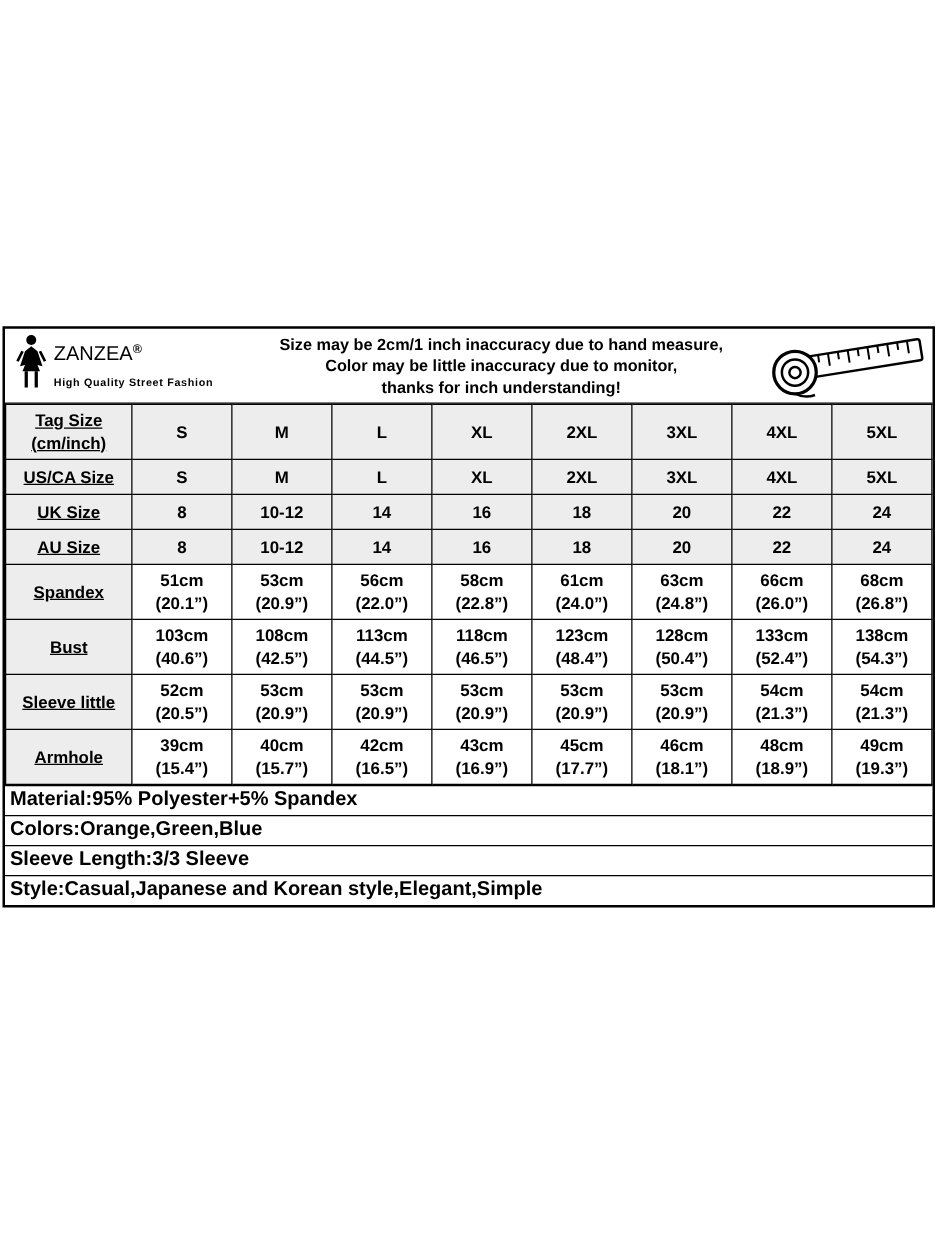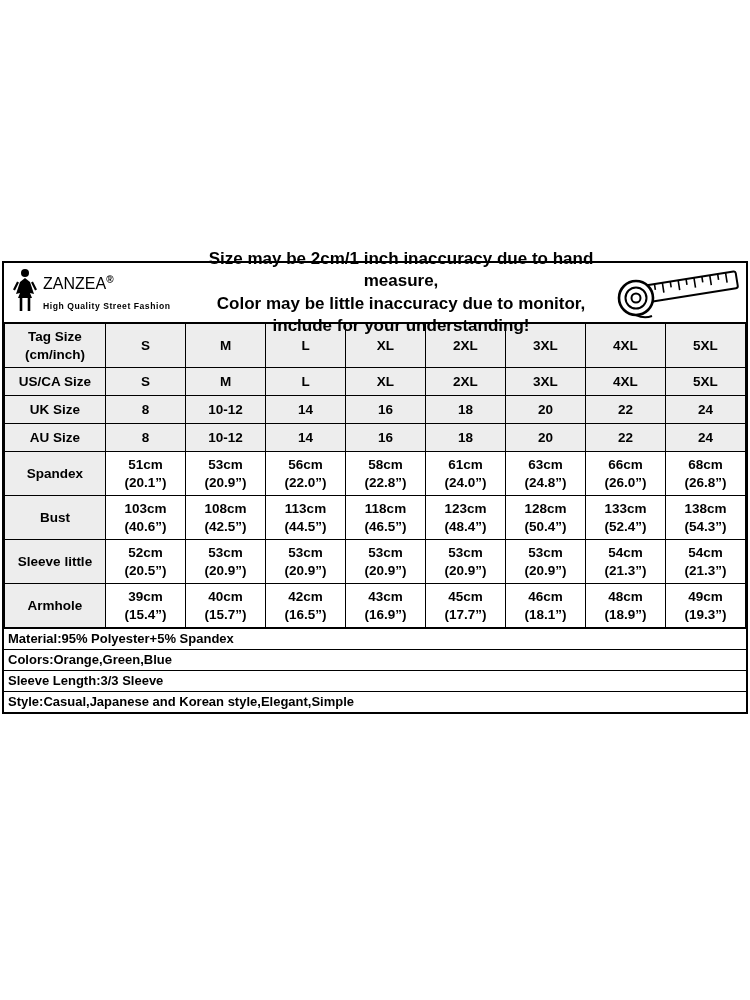--- a/index.html
+++ b/index.html
@@ -50,21 +50,21 @@
     font-size: 8.6px;
     font-weight: bold;
     letter-spacing: 0.55px;
     margin-top: 10px;
     white-space: nowrap;
   }
   .notice {
     flex: 1;
     text-align: center;
     font-weight: bold;
-    font-size: 17px;
+    font-size: 13px;
     line-height: 1.32;
     padding: 0 4px;
   }
   .tape-wrap {
     width: 140px;
     flex: none;
     display: flex;
     justify-content: center;
     align-items: center;
   }
@@ -79,37 +79,38 @@
   table.size-table th, table.size-table td {
     border: 1px solid #000;
     text-align: center;
     vertical-align: middle;
     padding: 4px 2px;
     line-height: 1.3;
   }
   table.size-table th.row-label {
     width: 101px;
     background: #ededed;
+    text-decoration: underline;
   }
   table.size-table tbody tr:nth-child(-n+4) td,
   table.size-table tbody tr:nth-child(-n+4) th {
     background: #ededed;
   }
   table.size-table tbody tr:nth-child(-n+4) td,
   table.size-table tbody tr:nth-child(-n+4) th {
     height: 28px;
   }
   table.size-table tbody tr:nth-child(n+5) td,
   table.size-table tbody tr:nth-child(n+5) th {
     height: 38px;
   }
   
   .details { border-top: 1px solid #000; }
   .detail-row {
-    font-size: 13px;
+    font-size: 16px;
     font-weight: bold;
     padding: 2px 4px 3px 4px;
     border-bottom: 1px solid #000;
     text-align: left;
   }
   .detail-row:last-child { border-bottom: none; }
 </style>
 </head>
 <body>
 
@@ -127,21 +128,21 @@
           </svg>
         </span>
         <div class="logo-text">
           <span><span>ZANZEA</span><sup class="brand-reg">®</sup></span>
           <span class="tagline">High Quality Street Fashion</span>
         </div>
       </div>
       <div class="notice">
         <div>Size may be 2cm/1 inch inaccuracy due to hand measure,</div>
         <div>Color may be little inaccuracy due to monitor,</div>
-        <div>include for your understanding!</div>
+        <div>thanks for inch understanding!</div>
       </div>
       <div class="tape-wrap">
         <svg width="132" height="58" viewBox="0 0 132 58">
           <g transform="rotate(-9 45 30)">
             <rect x="38" y="20" width="90" height="17" rx="2" fill="#fff" stroke="#000" stroke-width="2"></rect>
             <path d="M46 20 v6 M54 20 v10 M62 20 v6 M70 20 v10 M78 20 v6 M86 20 v10 M94 20 v6 M102 20 v10 M110 20 v6 M118 20 v10" stroke="#000" stroke-width="1.6" fill="none"></path>
           </g>
           <circle cx="26" cy="34" r="17" fill="#fff" stroke="#000" stroke-width="2.6"></circle>
           <circle cx="26" cy="34" r="10.5" fill="none" stroke="#000" stroke-width="2"></circle>
           <circle cx="26" cy="34" r="4.5" fill="none" stroke="#000" stroke-width="2"></circle>

